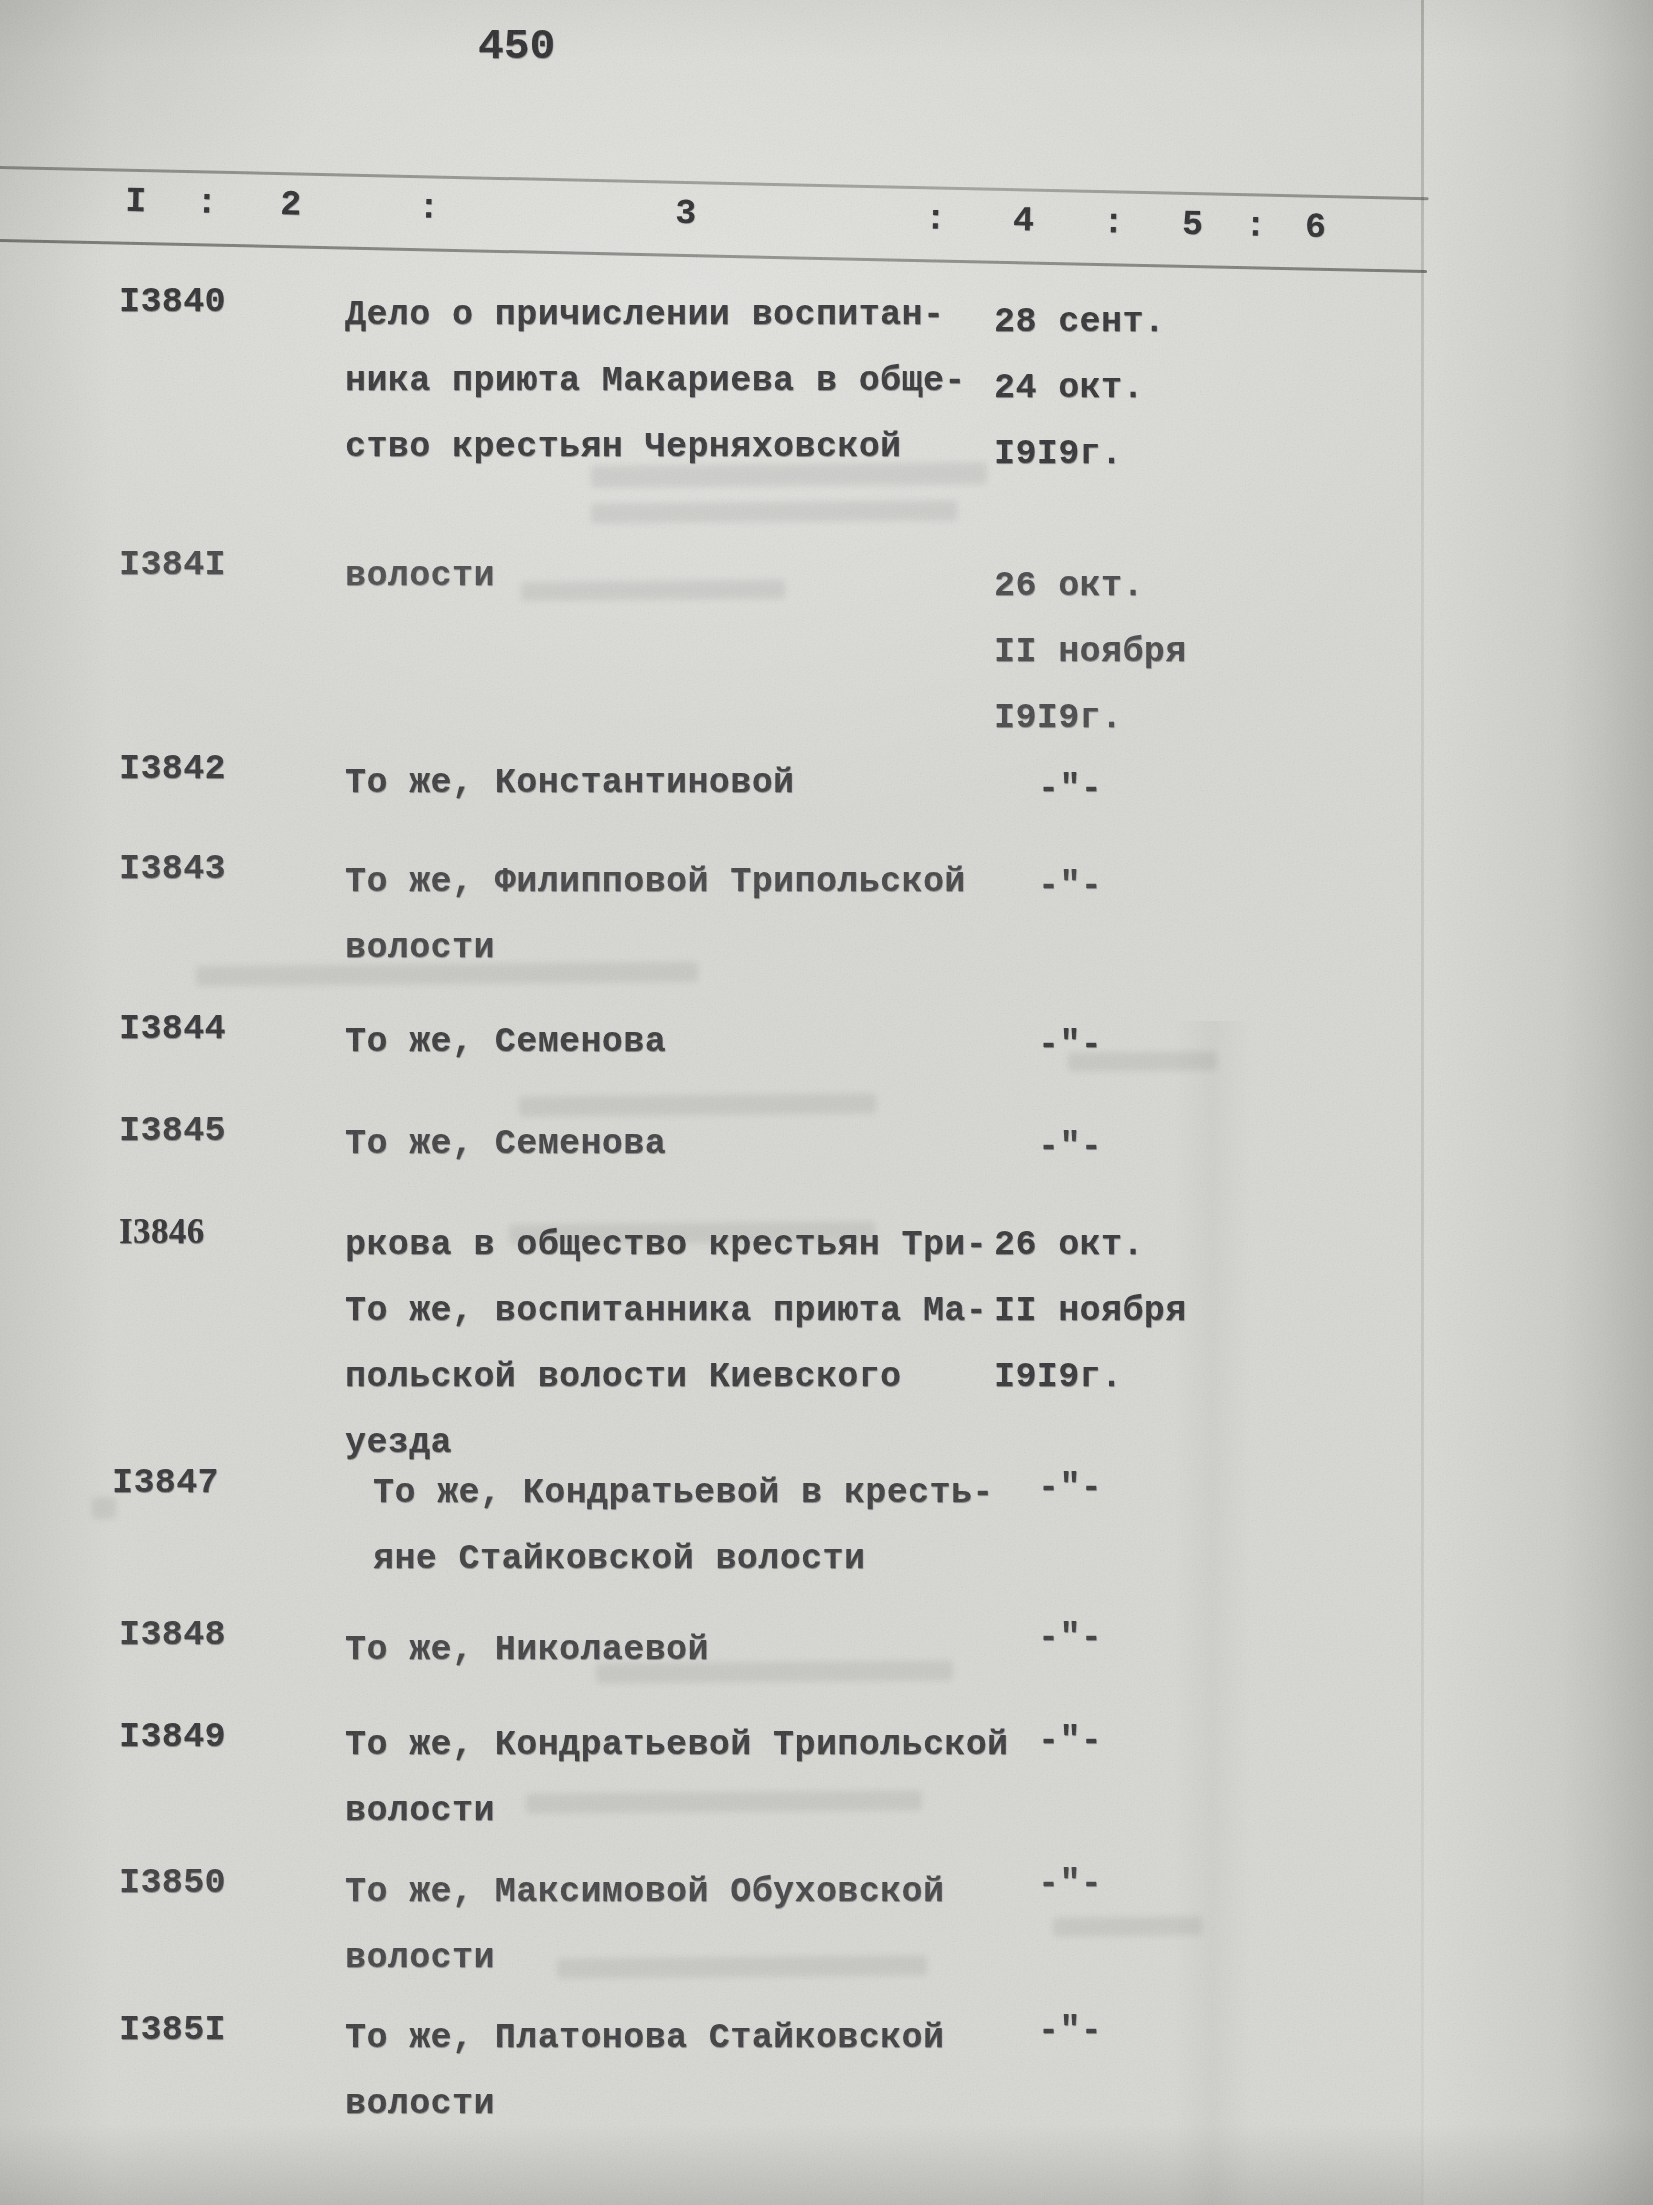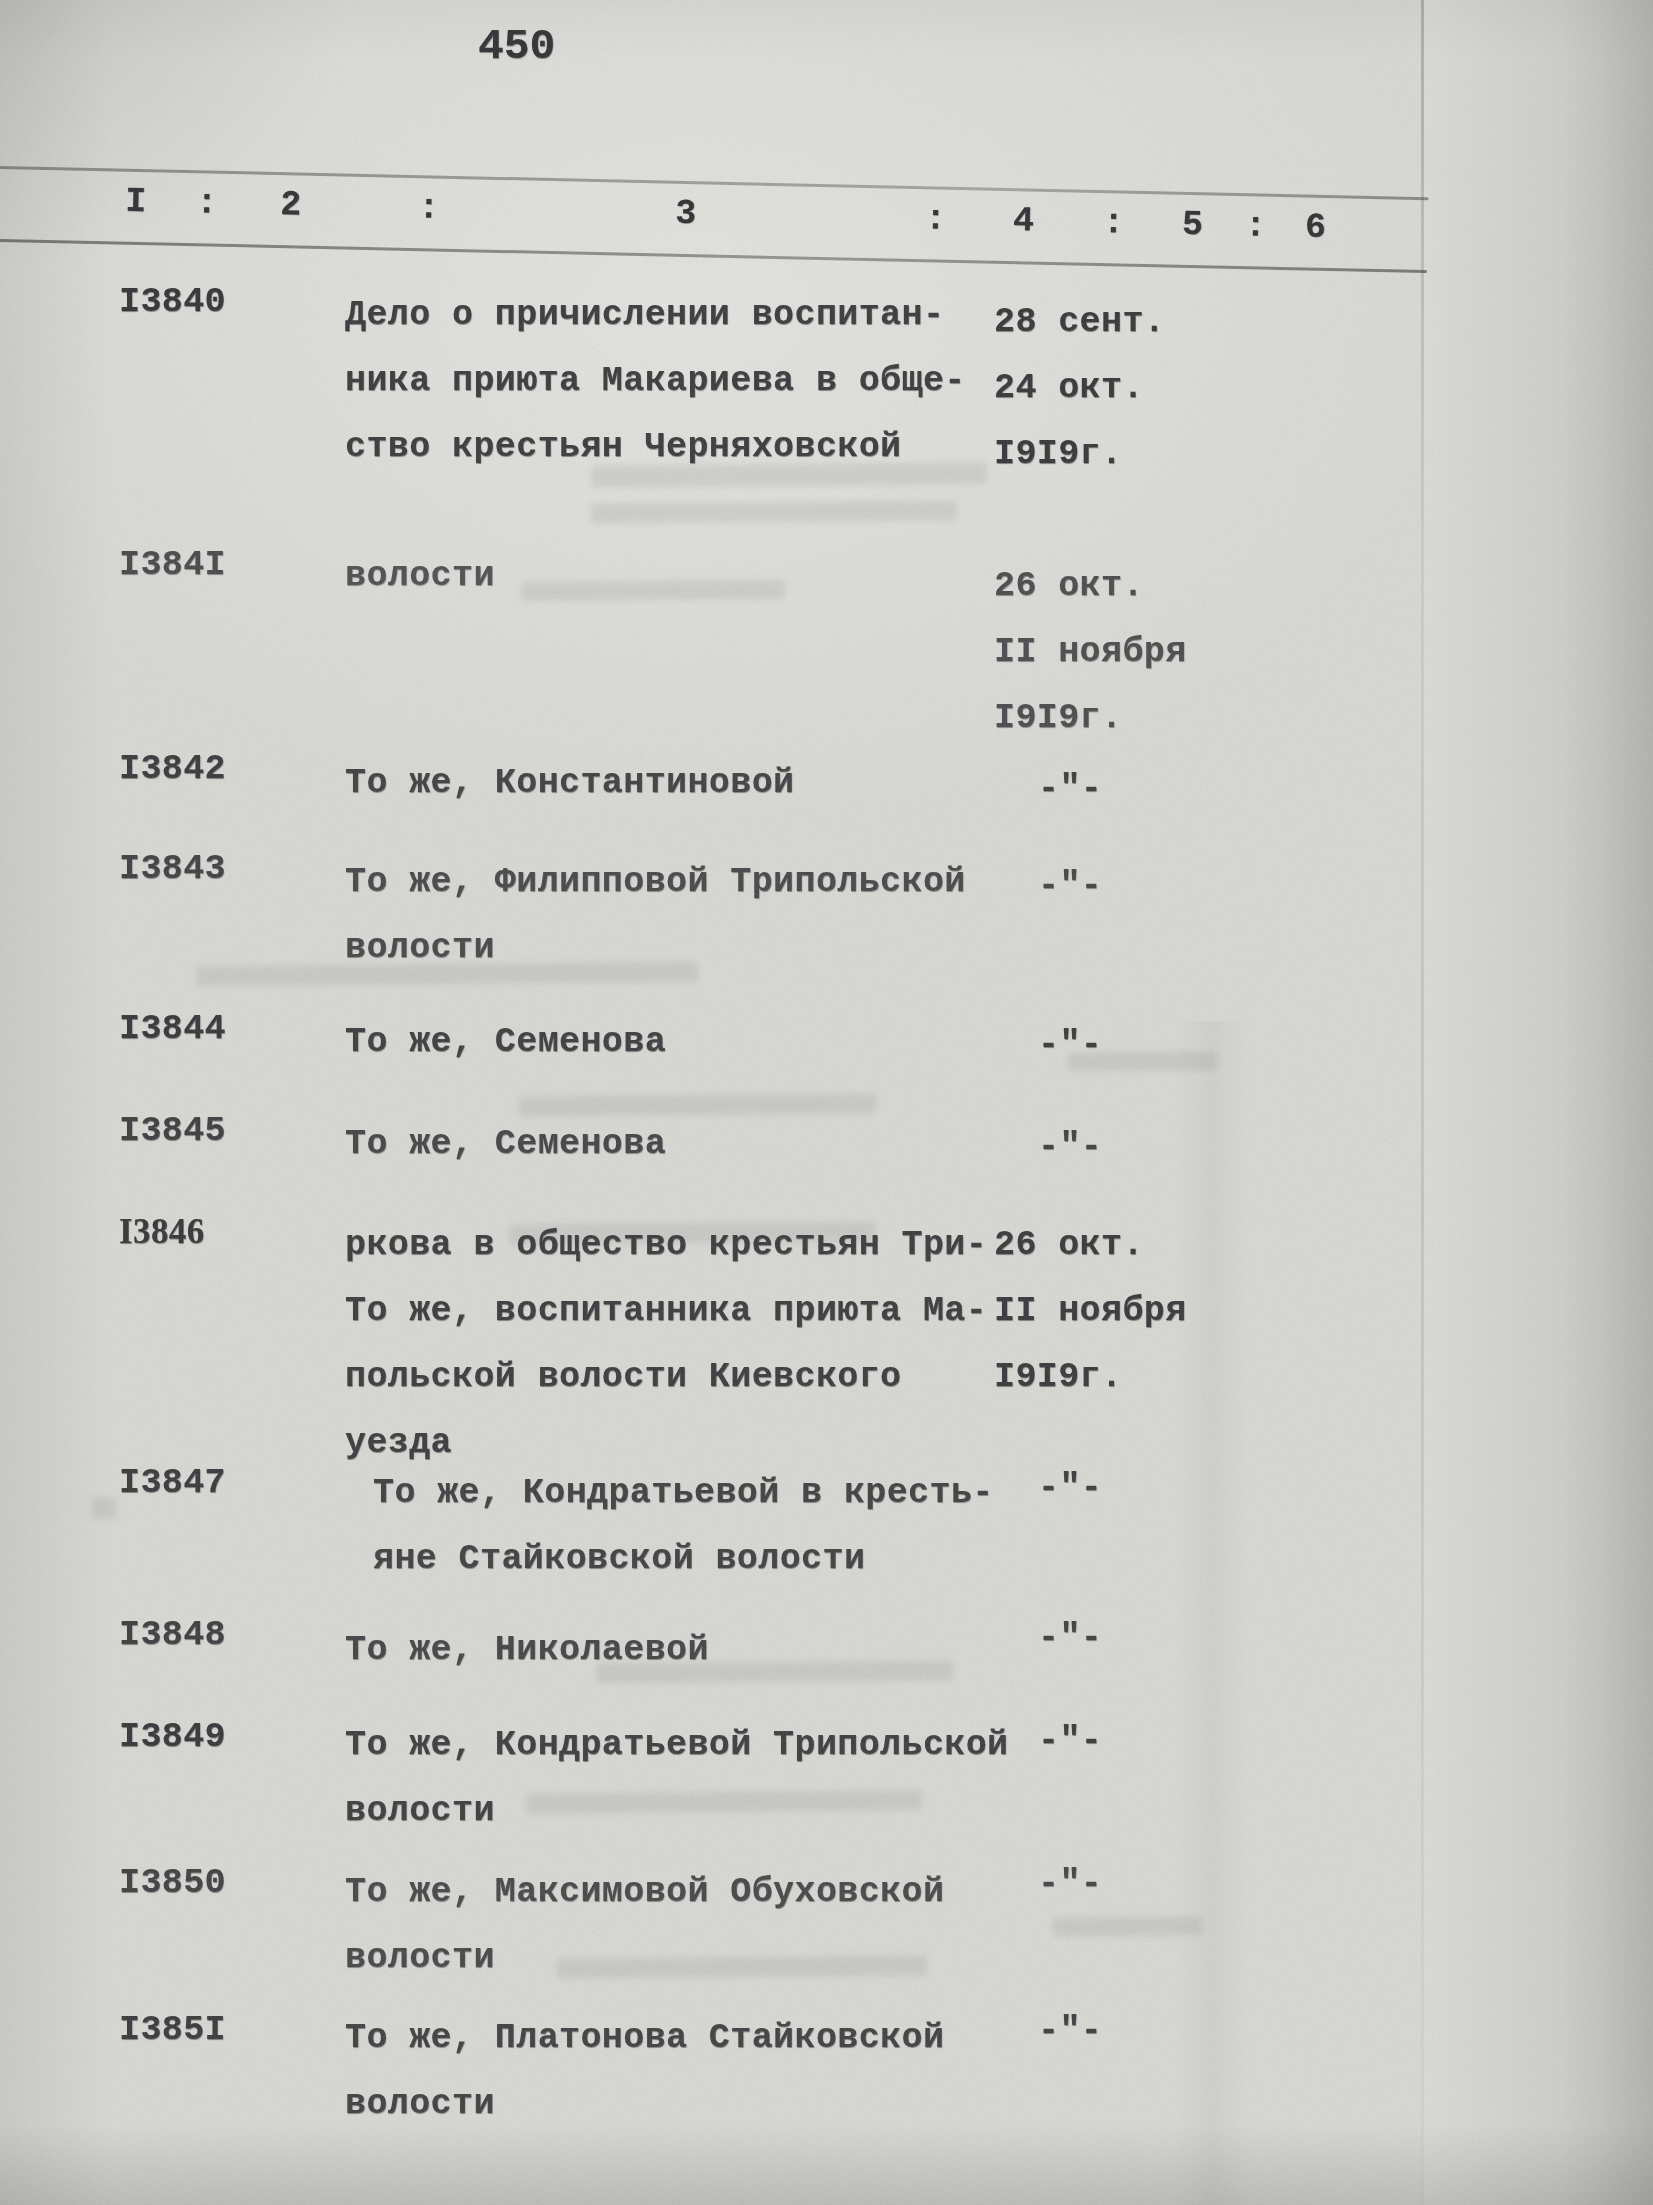--- a/index.html
+++ b/index.html
@@ -183,21 +183,21 @@
           <span class="line ink">польской волости Киевского</span>
           <span class="line ink">уезда</span>
         </div>
         <div class="cell" style="left: 994px; top: 1212px; opacity: 0.95;">
           <span class="line ink">26 окт.</span>
           <span class="line ink">II ноября</span>
           <span class="line ink">I9I9г.</span>
         </div>
       </div>
       <div class="row">
-        <div class="cell ink" style="left: 119px; top: 1463px; opacity: 0.94;">I3847</div>
+        <div class="cell ink" style="left: 112px; top: 1463px; opacity: 0.94;">I3847</div>
         <div class="cell" style="left: 345px; top: 1460px; opacity: 0.9; margin-left: 28px;">
           <span class="line ink">То же, Кондратьевой в кресть-</span>
           <span class="line ink">яне Стайковской волости</span>
         </div>
         <div class="cell" style="left: 1038px; top: 1455px; opacity: 0.92;">
           <span class="line ink">-"-</span>
         </div>
       </div>
       <div class="row">
         <div class="cell ink" style="left: 119px; top: 1615px; opacity: 0.92;">I3848</div>

